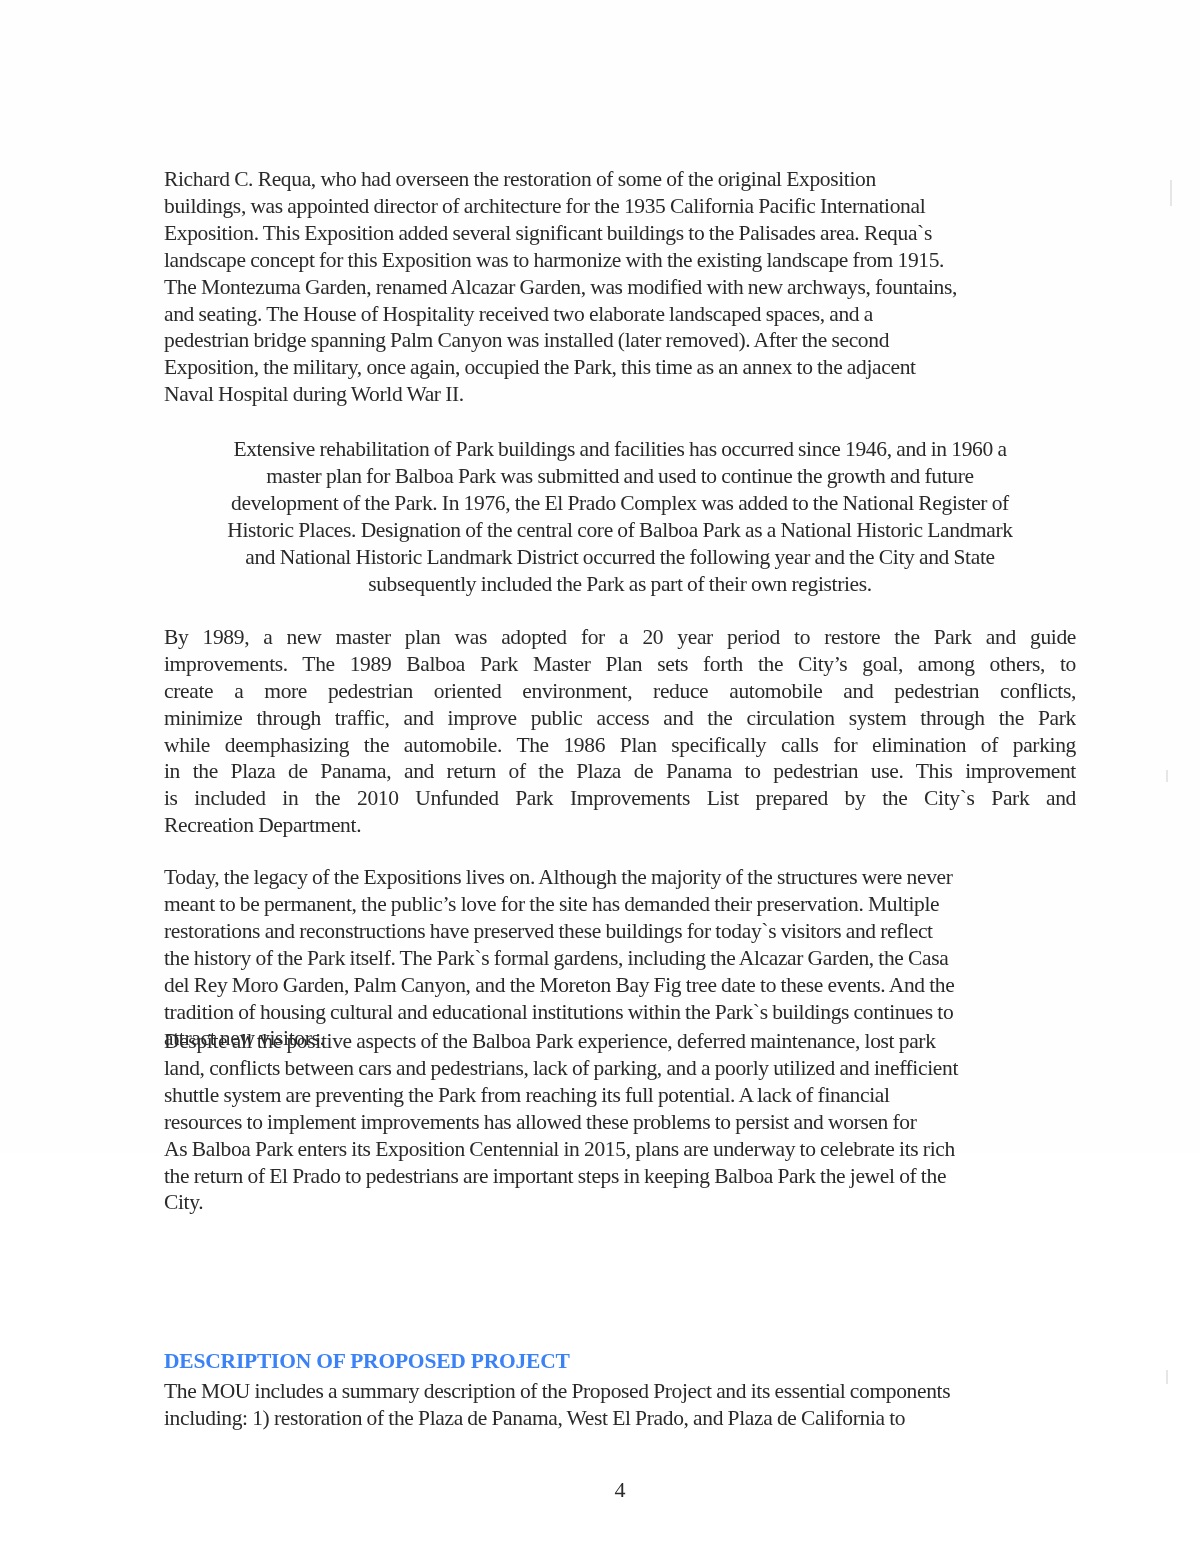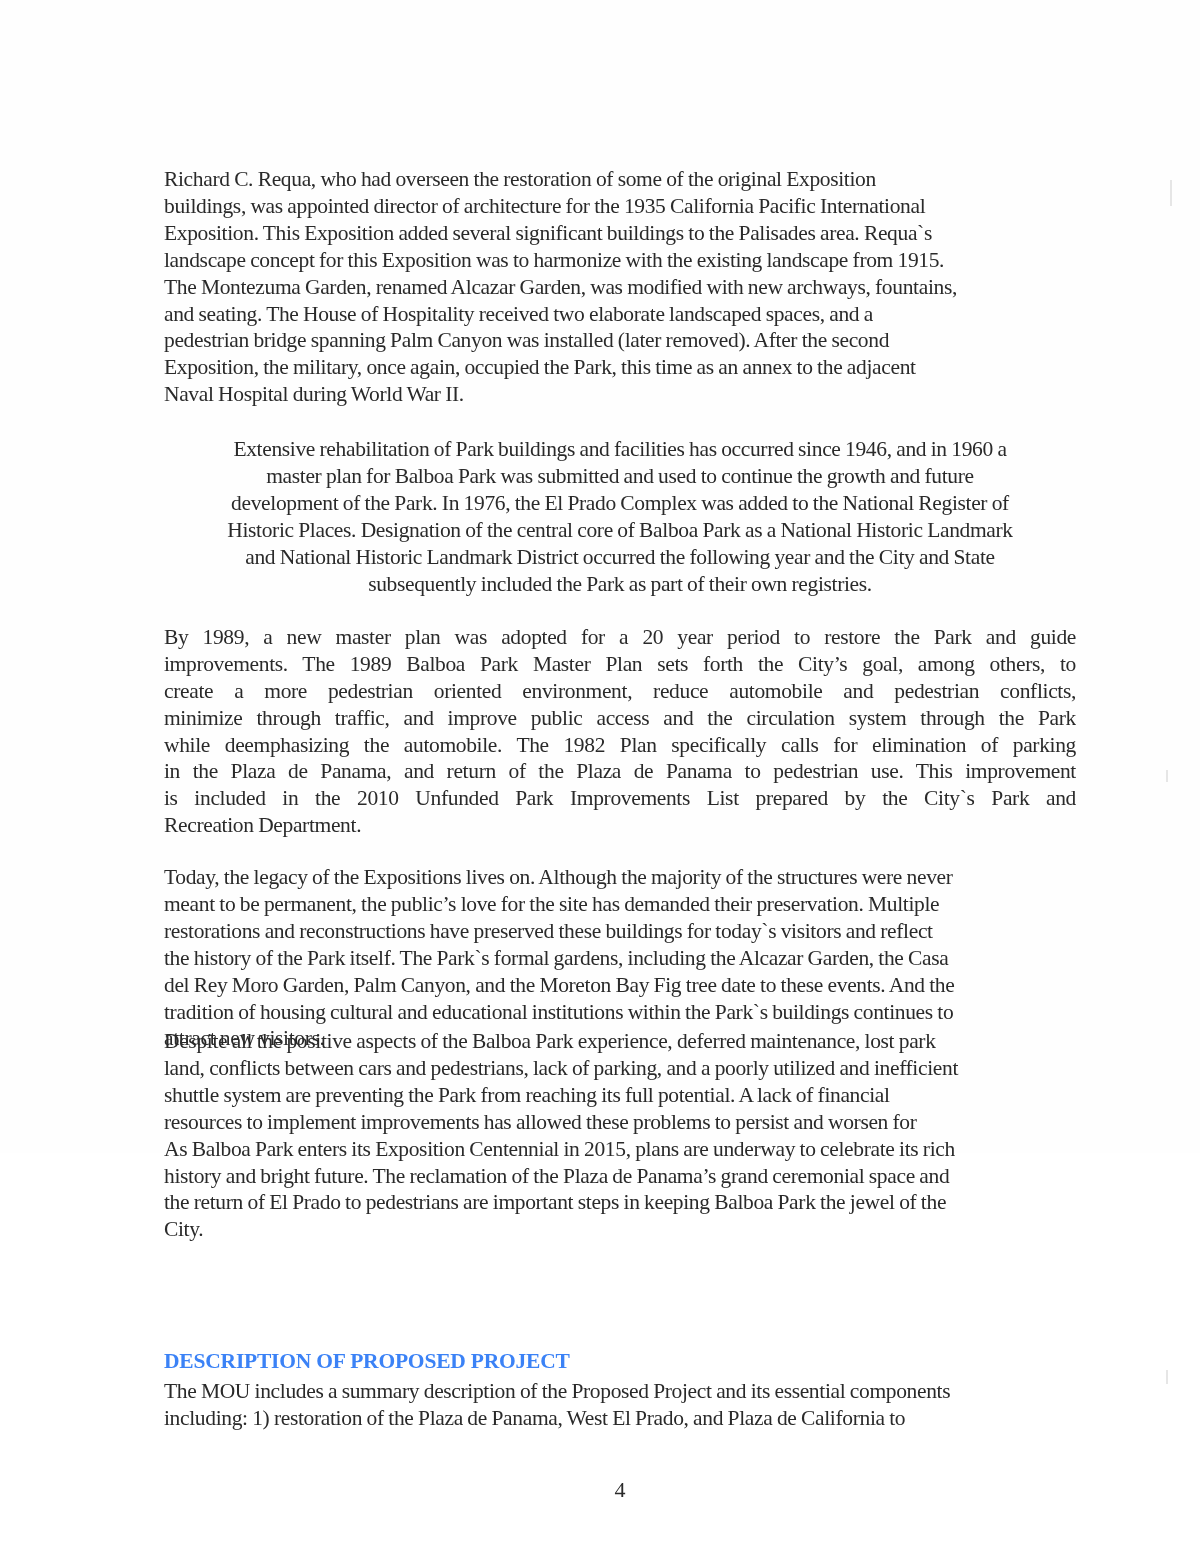--- a/index.html
+++ b/index.html
@@ -93,21 +93,21 @@
     <span class="line">Historic Places. Designation of the central core of Balboa Park as a National Historic Landmark</span>
     <span class="line">and National Historic Landmark District occurred the following year and the City and State</span>
     <span class="line">subsequently included the Park as part of their own registries.</span>
   </div>
 
   <div class="para justify" style="top:624px;">
     <span class="line">By 1989, a new master plan was adopted for a 20 year period to restore the Park and guide</span>
     <span class="line">improvements. The 1989 Balboa Park Master Plan sets forth the City’s goal, among others, to</span>
     <span class="line">create a more pedestrian oriented environment, reduce automobile and pedestrian conflicts,</span>
     <span class="line">minimize through traffic, and improve public access and the circulation system through the Park</span>
-    <span class="line">while deemphasizing the automobile. The 1982 Plan specifically calls for elimination of parking</span>
+    <span class="line">while deemphasizing the automobile. The 1986 Plan specifically calls for elimination of parking</span>
     <span class="line">in the Plaza de Panama, and return of the Plaza de Panama to pedestrian use. This improvement</span>
     <span class="line">is included in the 2010 Unfunded Park Improvements List prepared by the City`s Park and</span>
     <span class="line last">Recreation Department.</span>
   </div>
 
   <div class="para" style="top:864px;">
     <span class="line">Today, the legacy of the Expositions lives on. Although the majority of the structures were never</span>
     <span class="line">meant to be permanent, the public’s love for the site has demanded their preservation. Multiple</span>
     <span class="line">restorations and reconstructions have preserved these buildings for today`s visitors and reflect</span>
     <span class="line">the history of the Park itself. The Park`s formal gardens, including the Alcazar Garden, the Casa</span>
@@ -115,21 +115,20 @@
     <span class="line">tradition of housing cultural and educational institutions within the Park`s buildings continues to</span>
     <span class="line">attract new visitors.</span>
   </div>
 
   <div class="para" style="top:1028px;">
     <span class="line">Despite all the positive aspects of the Balboa Park experience, deferred maintenance, lost park</span>
     <span class="line">land, conflicts between cars and pedestrians, lack of parking, and a poorly utilized and inefficient</span>
     <span class="line">shuttle system are preventing the Park from reaching its full potential. A lack of financial</span>
     <span class="line">resources to implement improvements has allowed these problems to persist and worsen for</span>
     <span class="line">As Balboa Park enters its Exposition Centennial in 2015, plans are underway to celebrate its rich</span>
-    <span class="line">history and bright future. The reclamation of the Plaza de Panama’s grand ceremonial space and</span>
     <span class="line">the return of El Prado to pedestrians are important steps in keeping Balboa Park the jewel of the</span>
     <span class="line">City.</span>
   </div>
 
   <div class="heading">DESCRIPTION OF PROPOSED PROJECT</div>
 
   <div class="para" style="top:1378px;">
     <span class="line">The MOU includes a summary description of the Proposed Project and its essential components</span>
     <span class="line">including: 1) restoration of the Plaza de Panama, West El Prado, and Plaza de California to</span>
   </div>

